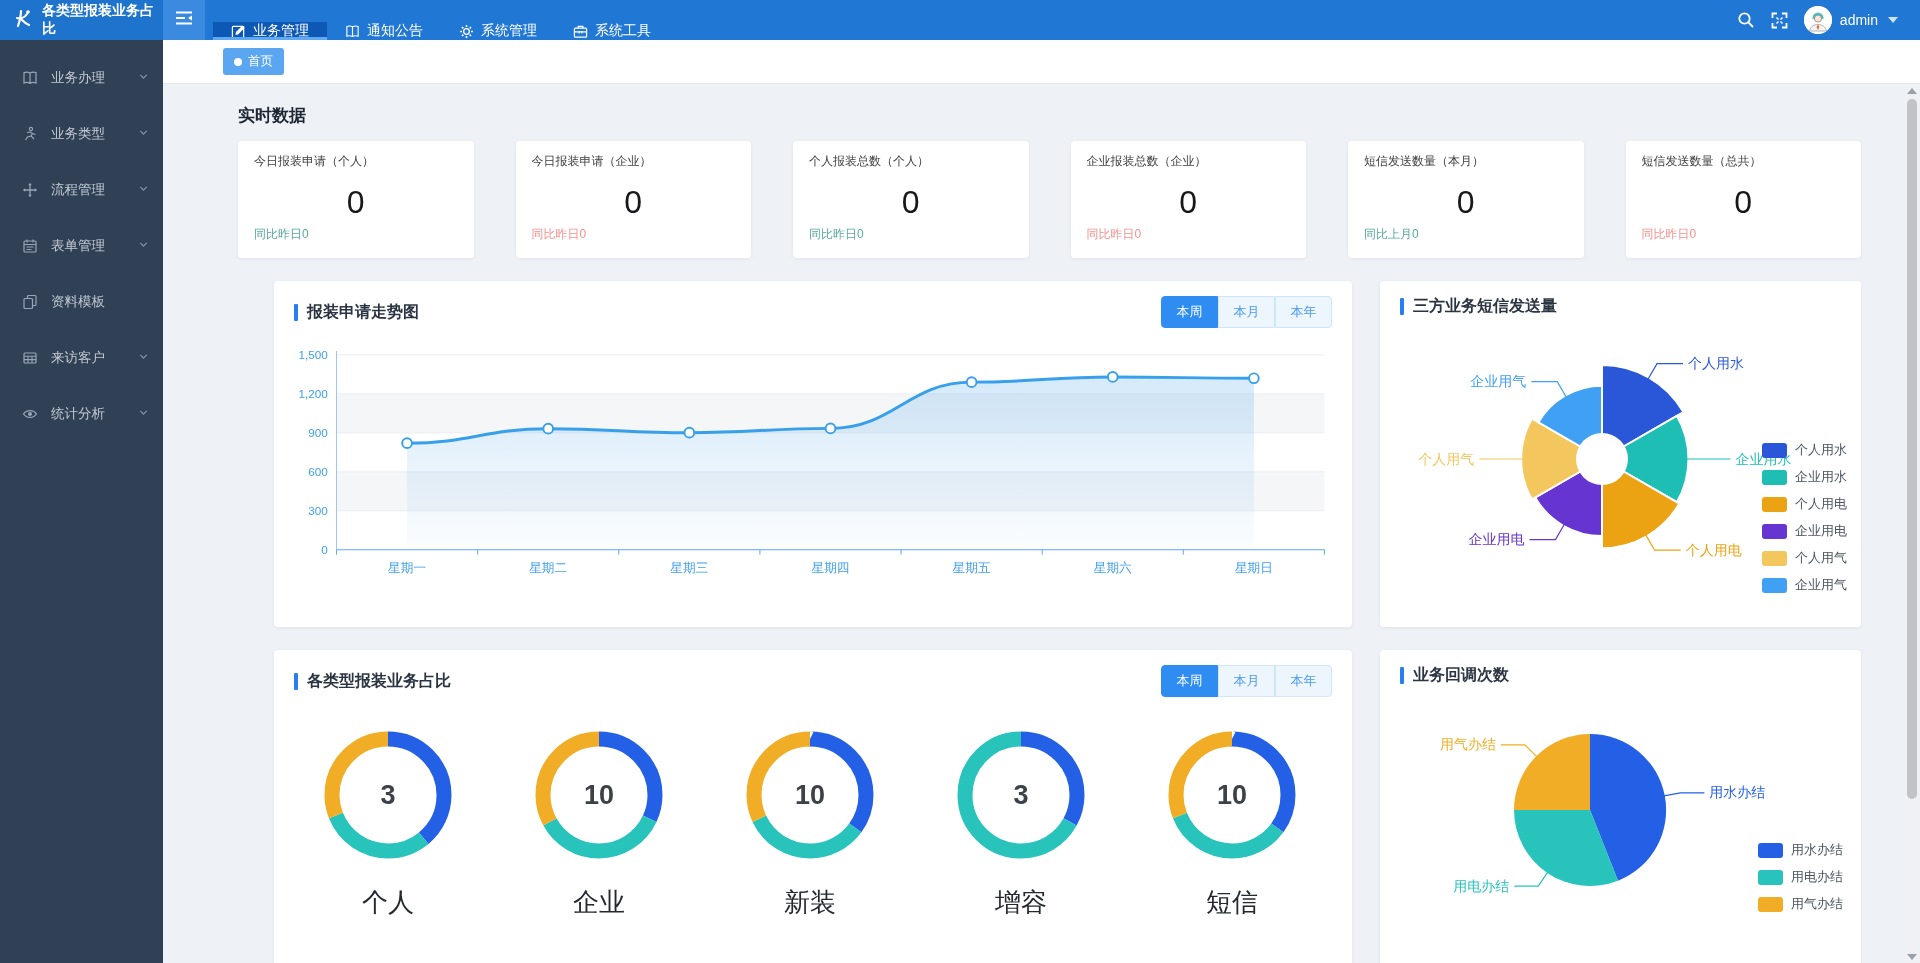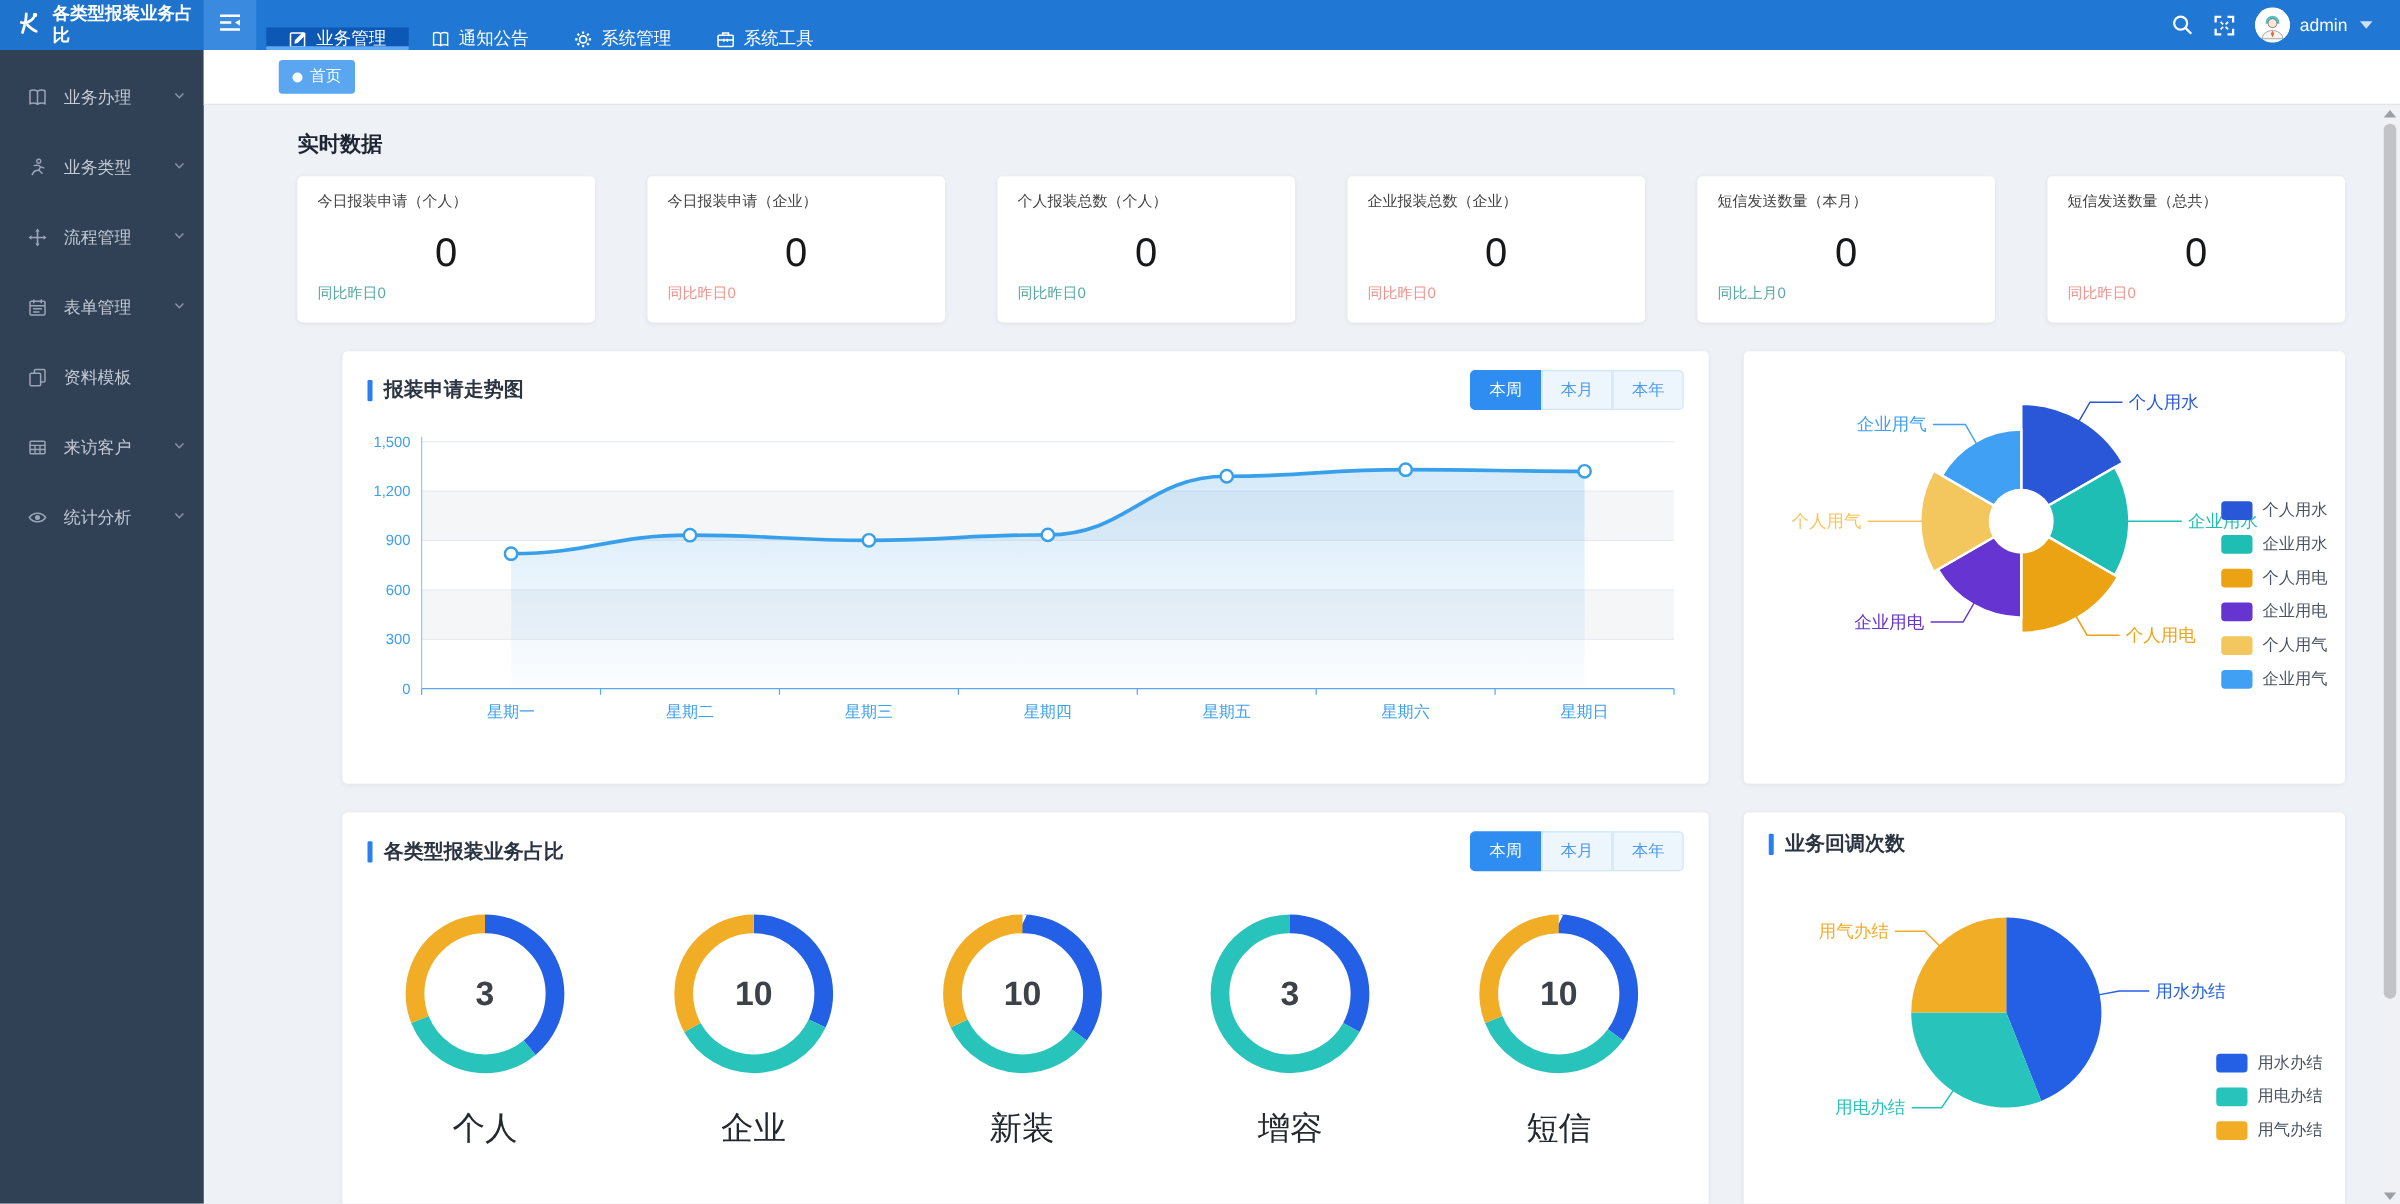--- a/index.html
+++ b/index.html
@@ -26,21 +26,21 @@
   .sidebar { width:163px; flex:0 0 163px; background:#304156; padding-top:10px; }
   .side-item { height:56px; display:flex; align-items:center; padding:0 14px 0 22px; color:#c3c9d4; font-size:13.5px; cursor:pointer;font-family:Liberation Serif, serif; }
   .side-item .s-icon { width:16px; height:16px; margin-right:13px; color:#9aa5b6; flex:0 0 16px; }
   .side-item .s-chev { margin-left:auto; color:#8792a3; }
 
   .main { flex:1; display:flex; flex-direction:column; position:relative; min-width:0; }
   .tabbar { height:44px; background:#fff; border-bottom:1px solid #e2e6ee; display:flex; align-items:center; padding-left:60px; flex:0 0 44px; }
   .tab { height:27px; display:flex; align-items:center; gap:6px; padding:0 11px; background:#5ba6f1; color:#fff; font-size:12.5px; border-radius:3px; cursor:pointer;justify-content:flex-end; }
   .tab .dot { width:8px; height:8px; border-radius:50%; background:#fff; }
 
-  .content { flex:1; overflow:hidden; padding:0 44px 0 75px; }
+  .content { flex:1; overflow:hidden; padding:0 59px 0 75px; }
   .sec-title { font-size:17px; color:#1f2633; font-weight:600; margin:20px 0 14px; }
 
   
   .cards { display:flex; gap:42px; }
   .stat-card { flex:1; background:#fff; height:117px; border-radius:4px; box-shadow:0 1px 4px rgba(0,21,41,.06); padding:12px 16px; position:relative; }
   .stat-label { font-size:12px; color:#404040; }
   .stat-value { font-size:32px; color:#17181a; text-align:center; margin-top:14px; }
   .stat-foot { position:absolute; left:16px; bottom:15px; font-size:12px; }
 
   
@@ -345,20 +345,26 @@
                   <text x="420.14285714285717" y="237" text-anchor="middle" font-size="13" fill="#3d9ff0">星期三</text>
                   <text x="565" y="237" text-anchor="middle" font-size="13" fill="#3d9ff0">星期四</text>
                   <text x="709.8571428571429" y="237" text-anchor="middle" font-size="13" fill="#3d9ff0">星期五</text>
                   <text x="854.7142857142858" y="237" text-anchor="middle" font-size="13" fill="#3d9ff0">星期六</text>
                   <text x="999.5714285714286" y="237" text-anchor="middle" font-size="13" fill="#3d9ff0">星期日</text>
                 </svg>
             </div>
           </section>
 
           <section class="panel panel-sms">
+            <div class="panel-head">
+              <div class="p-title">
+                  <i class="bar"></i>
+                  <span>三方业务短信发送量</span>
+                </div>
+            </div>
             <div class="chart-rel">
               <svg id="roseChart" width="481" height="262" viewBox="0 0 481 262">
                   <path d="M222 136 L222.0 42.0 A94 94 0 0 1 303.4 89.0 Z" fill="#2957d8" stroke="#fff" stroke-width="2"></path>
                   <path d="M222 136 L296.9 92.8 A86.48 86.48 0 0 1 296.9 179.2 Z" fill="#1fbeb4" stroke="#fff" stroke-width="2"></path>
                   <path d="M222 136 L299.3 180.6 A89.3 89.3 0 0 1 222.0 225.3 Z" fill="#eca313" stroke="#fff" stroke-width="2"></path>
                   <path d="M222 136 L222.0 213.1 A77.08 77.08 0 0 1 155.2 174.5 Z" fill="#6534d1" stroke="#fff" stroke-width="2"></path>
                   <path d="M222 136 L152.0 176.4 A80.84 80.84 0 0 1 152.0 95.6 Z" fill="#f4c65e" stroke="#fff" stroke-width="2"></path>
                   <path d="M222 136 L158.5 99.3 A73.32 73.32 0 0 1 222.0 62.7 Z" fill="#40a0f4" stroke="#fff" stroke-width="2"></path>
                   <circle cx="222" cy="136" r="26" fill="#fff"></circle>
                   <polyline points="268.0,56.3 277.0,40.7 303.0,40.7" fill="none" stroke="#2957d8" stroke-width="1.2"></polyline>

